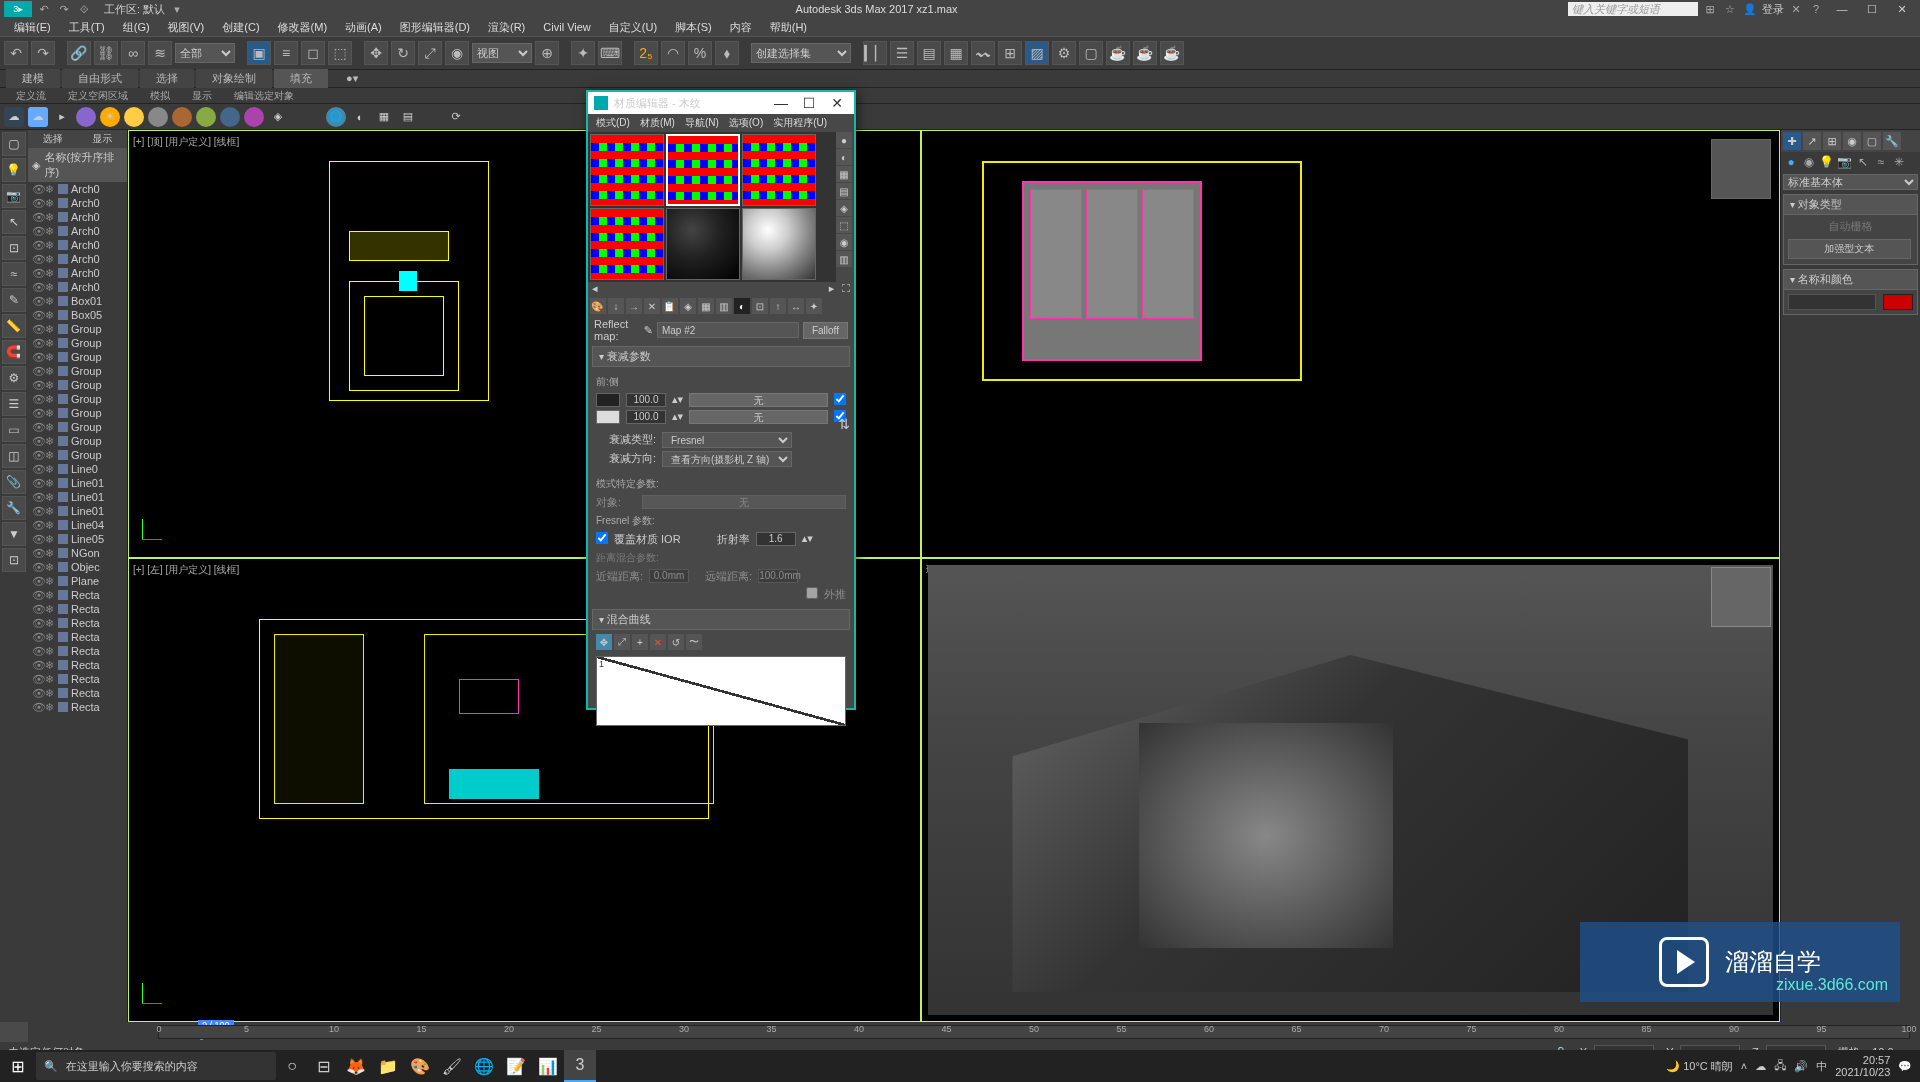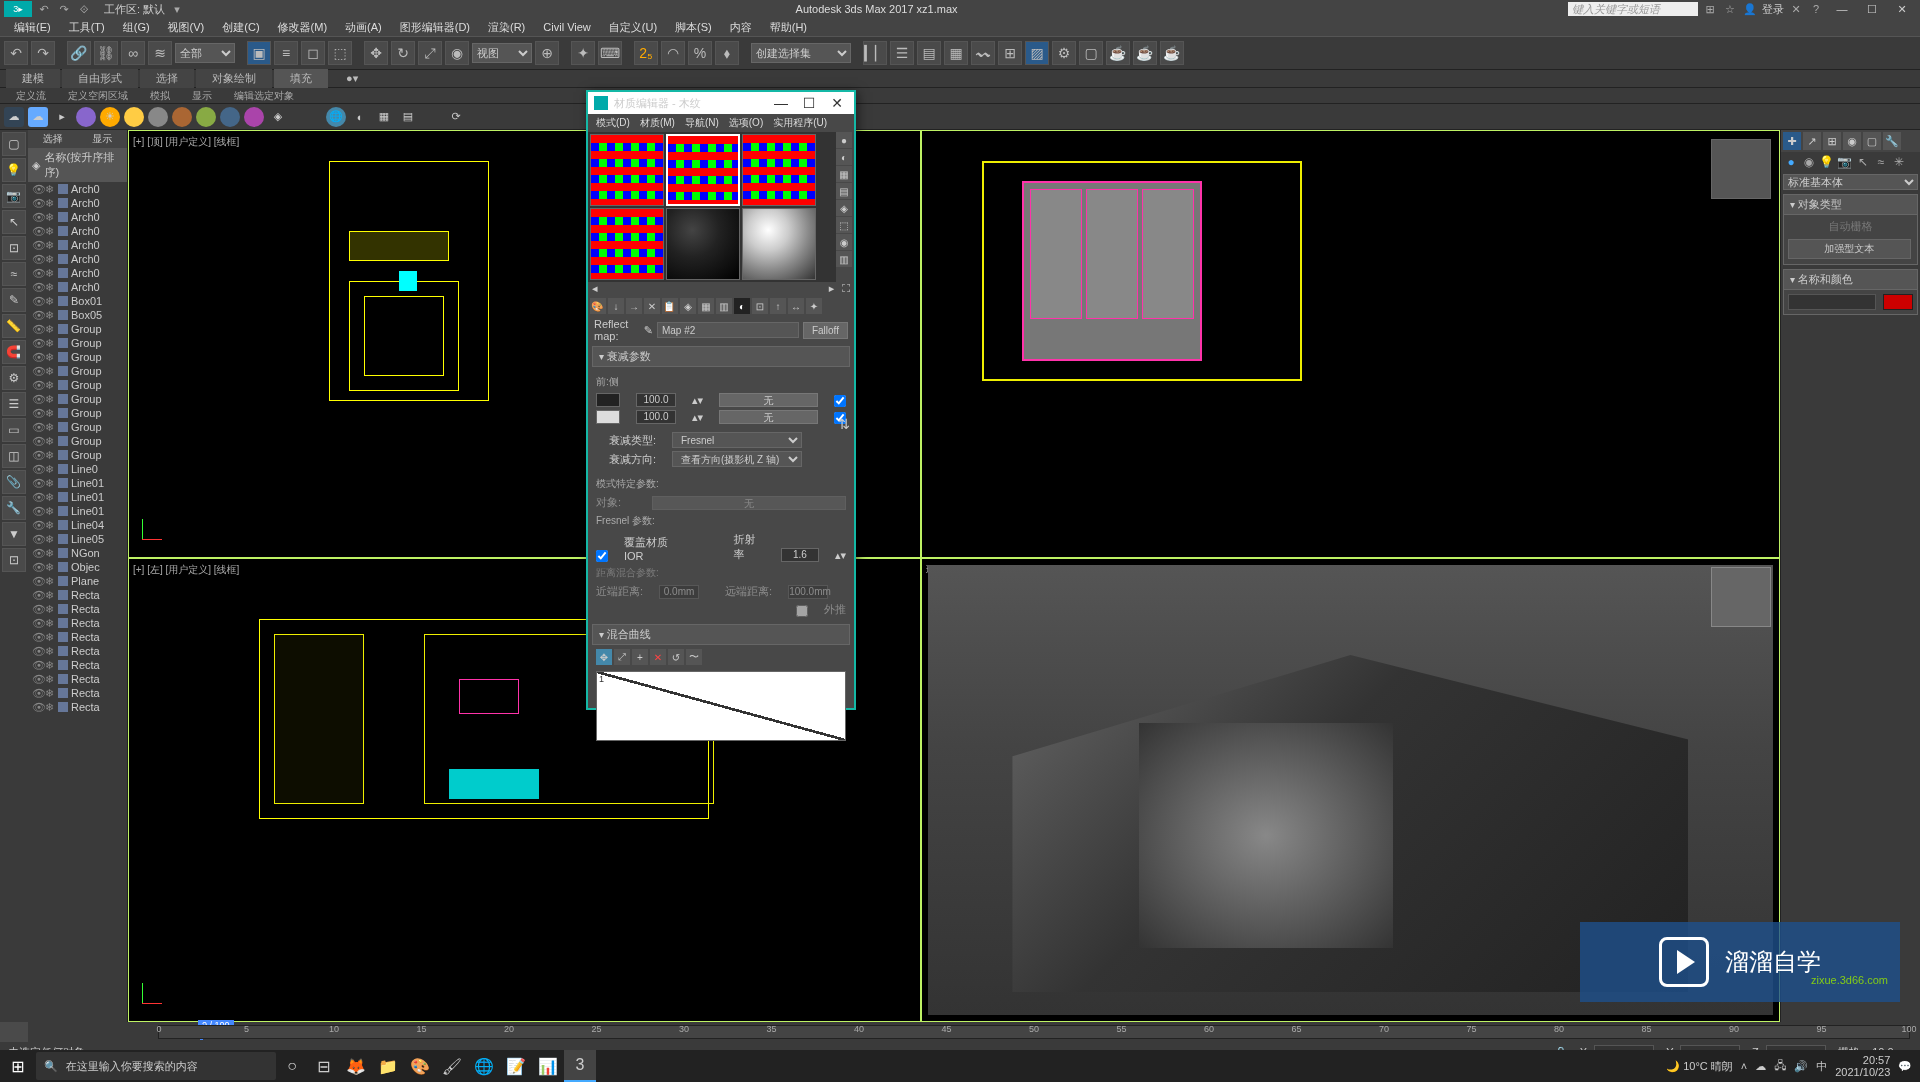--- a/index.html
+++ b/index.html
@@ -77,21 +77,21 @@
 .mat-side{position:absolute;right:0;top:0;width:18px;height:150px;background:#484848;display:flex;flex-direction:column;gap:1px}
 .mat-side .ms{width:16px;height:16px;background:#555;font-size:10px;display:flex;align-items:center;justify-content:center}
 .mat-tb{height:20px;display:flex;gap:2px;padding:2px;background:#484848}
 .mat-tb .mtb{width:16px;height:16px;background:#555;font-size:10px;display:flex;align-items:center;justify-content:center}
 .mat-row{display:flex;align-items:center;gap:4px;padding:2px 6px;font-size:10px}
 .mat-row input[type=text]{background:#555;border:1px solid #666;color:#ccc;height:16px;flex:1;padding:0 4px;font-size:10px}
 .mat-row .btn{background:#666;padding:2px 8px;border:1px solid #777;font-size:10px}
 .mat-roll-h{background:#555;padding:2px 6px;font-size:10px;margin:2px 4px;border:1px solid #666}
 .mat-body{padding:2px 8px}
 .mat-body .lbl{font-size:10px;color:#aaa;margin:4px 0}
-.mat-field{display:flex;align-items:flex-end;gap:16px;margin:3px 0}
+.mat-field{display:flex;align-items:flex-start;gap:6px;margin:3px 0}
 .mat-field .sw{width:24px;height:14px;background:#222;border:1px solid #666}
 .mat-field .sw.wh{background:#ddd}
 .mat-field .num{width:40px;height:14px;background:#333;border:1px solid #666;text-align:center;font-size:10px}
 .mat-field .none{flex:1;height:14px;background:#666;text-align:center;font-size:10px;border:1px solid #777}
 .mat-field .chk{width:12px;height:12px}
 .mat-sel{width:130px;height:16px;background:#555;border:1px solid #666;font-size:10px;padding:0 4px}
 .curve{height:70px;background:#fff;margin:4px 8px;position:relative;border:1px solid #666}
 .curve .line{position:absolute;left:0;bottom:0;width:100%;height:100%;background:linear-gradient(to top right,transparent 49%,#333 49%,#333 51%,transparent 51%)}
 .curve-tb{display:flex;gap:2px;padding:2px 8px}
 .curve-tb .ct{width:16px;height:16px;background:#555;font-size:10px;display:flex;align-items:center;justify-content:center}
@@ -107,21 +107,21 @@
 .status2 .welcome{background:#ddd;color:#333;padding:2px 6px;margin-right:8px}
 .taskbar{position:absolute;bottom:0;left:0;right:0;height:32px;background:#222;display:flex;align-items:center;z-index:200}
 .taskbar .start{width:36px;height:32px;display:flex;align-items:center;justify-content:center;color:#fff;font-size:16px}
 .taskbar .search{flex:0 0 240px;height:28px;background:#333;display:flex;align-items:center;padding:0 8px;gap:8px;color:#999;border-radius:2px}
 .taskbar .tb-ico{width:32px;height:32px;display:flex;align-items:center;justify-content:center;font-size:16px}
 .taskbar .tray{margin-left:auto;display:flex;align-items:center;gap:8px;padding:0 8px;color:#ccc;font-size:10px}
 .watermark{position:absolute;right:20px;bottom:80px;width:320px;height:80px;background:rgba(30,80,140,.8);display:flex;align-items:center;justify-content:center;gap:16px;z-index:50}
 .watermark .play{width:50px;height:50px;border:3px solid #fff;border-radius:8px;display:flex;align-items:center;justify-content:center}
 .watermark .play::after{content:"";border-left:18px solid #fff;border-top:12px solid transparent;border-bottom:12px solid transparent;margin-left:4px}
 .watermark .txt{color:#fff;font-size:24px;font-weight:normal}
-.watermark .url{position:absolute;bottom:16px;right:12px;color:#84cc16;font-size:11px}
+.watermark .url{position:absolute;bottom:8px;right:12px;color:#5eead4;font-size:16px}
 .persp{position:absolute;inset:6px;background:linear-gradient(180deg,#555 0%,#444 40%,#333 100%)}
 </style>
 </head>
 <body>
 
 <div class="title-bar">
   <div class="logo">3▸</div>
   <span class="tb-ico">↶</span>
   <span class="tb-ico">↷</span>
   <span class="tb-ico">⟐</span>

